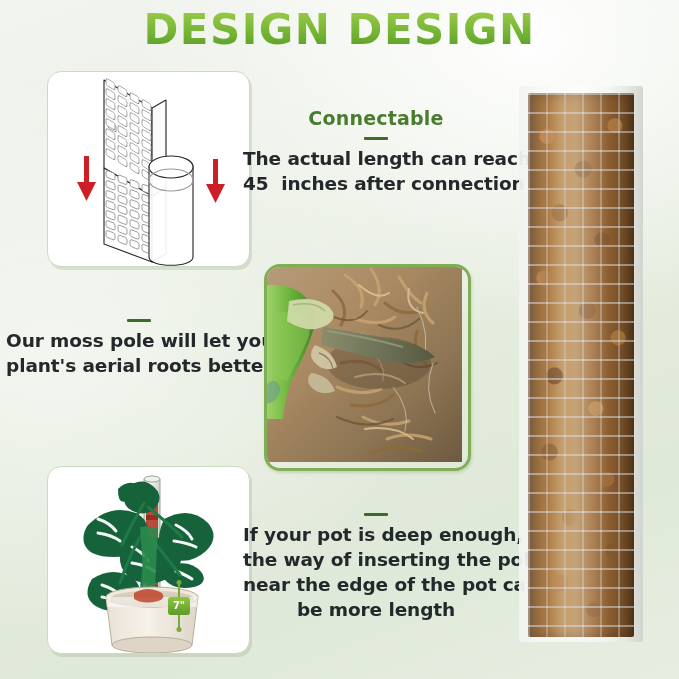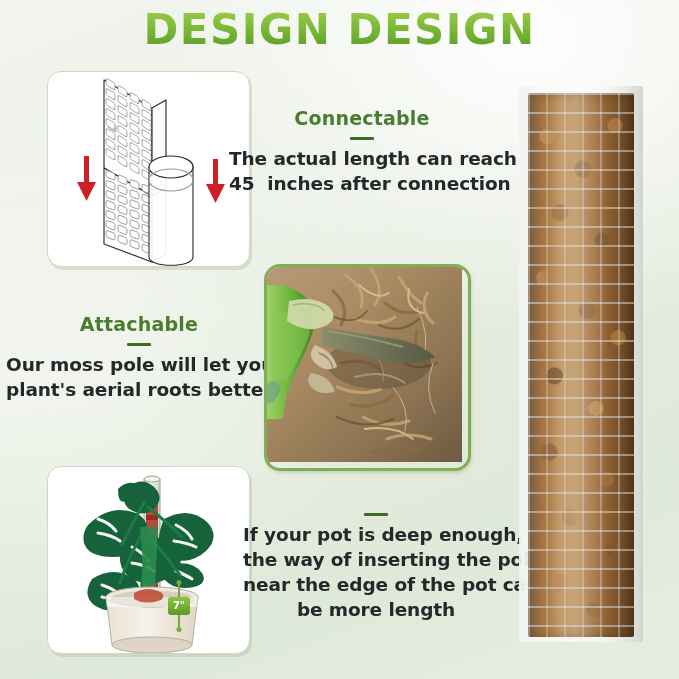--- a/index.html
+++ b/index.html
@@ -288,31 +288,30 @@
         <polygon points="29,110 48,110 38.5,129" fill="#cc2026"></polygon>
       </g>
 
       <g>
         <rect x="165" y="87" width="5" height="28" fill="#cc2026"></rect>
         <polygon points="158,112 177,112 167.5,131" fill="#cc2026"></polygon>
       </g>
     </svg>
   </div>
 
-  <div class="textblock" style="left:229px; top:106px; width:266px;">
+  <div class="textblock" style="left:243px; top:106px; width:266px;">
     <div class="tb-head">Connectable</div>
     <div class="tb-rule"></div>
     <div class="tb-body">
       <div>The actual length can reach</div>
       <div>45  inches after connection</div>
     </div>
   </div>
 
   <div class="textblock" style="left:6px; top:312px; width:266px;">
-    <div class="tb-head">Attachable</div>
     <div class="tb-rule"></div>
     <div class="tb-body">
       <div>Our moss pole will let your</div>
       <div>plant's aerial roots better</div>
     </div>
   </div>
 
   <div class="photo-card" style="left:264px; top:264px; width:201px; height:201px;">
     <svg width="195" height="195" viewBox="0 0 195 195">
       <defs>

